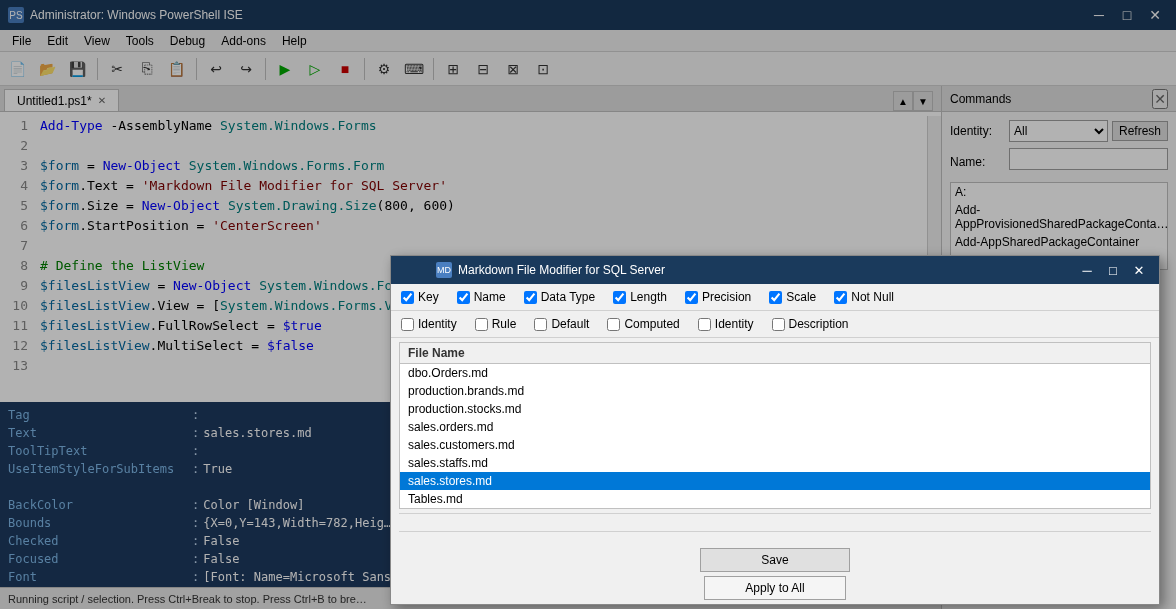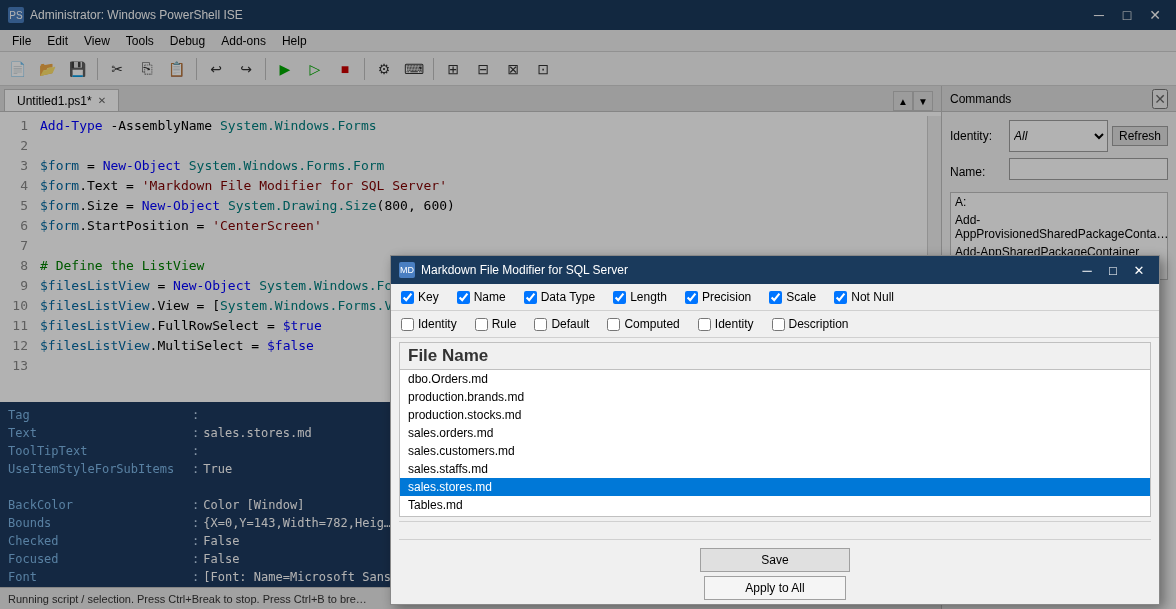--- a/index.html
+++ b/index.html
@@ -158,21 +158,21 @@
       display: flex;
       align-items: center;
       padding: 0 8px;
       border-bottom: 1px solid #c0c0c0;
       justify-content: space-between;
     }
     .commands-close { cursor: pointer; font-size: 14px; color: #666; }
     .commands-body { padding: 8px; flex: 1; }
     .commands-row { display: flex; align-items: center; margin-bottom: 6px; gap: 4px; font-size: 12px; }
     .commands-label { min-width: 55px; }
-    .commands-select { flex: 1; height: 32px; font-size: 12px; border: 1px solid #a0a0a0; background: white; font-style: italic; }
+    .commands-select { flex: 1; height: 22px; font-size: 12px; border: 1px solid #a0a0a0; background: white; }
     .commands-refresh { font-size: 12px; background: #e0e0e0; border: 1px solid #a0a0a0; padding: 2px 6px; cursor: pointer; }
     .commands-input { width: 100%; height: 22px; font-size: 12px; border: 1px solid #a0a0a0; background: white; margin-bottom: 6px; }
     .commands-list { flex: 1; background: white; border: 1px solid #c0c0c0; overflow-y: auto; font-size: 12px; }
     .commands-list-item { padding: 2px 4px; cursor: pointer; }
 
     
     .modal-overlay {
       position: absolute;
       top: 0; left: 0; right: 0; bottom: 0;
       background: rgba(0,0,0,0.3);
@@ -194,21 +194,21 @@
     .modal-title-bar {
       background: #1a3a5c;
       color: white;
       height: 28px;
       display: flex;
       align-items: center;
       padding: 0 8px;
       justify-content: space-between;
     }
     .modal-title-left { display: flex; align-items: center; gap: 6px; font-size: 12px; }
-    .modal-icon { width: 16px; height: 16px; background: #4a7fc1; border-radius: 2px; display: flex; align-items: center; justify-content: center; color: white; font-size: 9px; }
+    .modal-icon { width: 16px; height: 16px; background: #4a7fc1; border-radius: 2px; display: flex; align-items: center; justify-content: center; color: white; font-size: 9px; margin-left: 37px; }
     .modal-controls { display: flex; gap: 2px; }
     .modal-btn { width: 24px; height: 22px; background: transparent; border: none; color: white; cursor: pointer; font-size: 13px; display: flex; align-items: center; justify-content: center; }
 
     
     .modal-checks-row {
       display: flex;
       align-items: center;
       padding: 6px 10px;
       background: #f0f0f0;
       border-bottom: 1px solid #d0d0d0;
@@ -230,41 +230,41 @@
       margin: 4px 8px;
       border: 1px solid #c0c0c0;
       overflow-y: auto;
       font-size: 12px;
     }
     .modal-file-header {
       background: #f0f0f0;
       padding: 3px 8px;
       border-bottom: 1px solid #c0c0c0;
       font-weight: bold;
-      font-size: 17px;
+      font-size: 12px;
       color: #333;
     }
     .modal-file-item { padding: 2px 8px; cursor: pointer; font-size: 12px; }
     .modal-file-item.selected { background: #0078d7; color: white; }
 
     
     .modal-scrollbar { height: 14px; background: #f0f0f0; border-top: 1px solid #d0d0d0; margin: 0 8px; }
 
     
     .modal-footer {
       padding: 4px 8px;
       display: flex;
       flex-direction: column;
       gap: 4px;
     }
     .modal-save-bar {
       display: flex;
       justify-content: center;
       border-top: 1px solid #d0d0d0;
-      padding-top: 8px;
+      padding-top: 16px;
     }
     .modal-save-btn { padding: 4px 60px; background: #e0e0e0; border: 1px solid #a0a0a0; cursor: pointer; font-size: 12px; }
     .modal-apply-bar {
       display: flex;
       justify-content: center;
     }
     .modal-apply-btn { padding: 4px 40px; background: #f5f5f5; border: 1px solid #a0a0a0; cursor: pointer; font-size: 12px; }
 
     
     .kw { color: #0000ff; }

